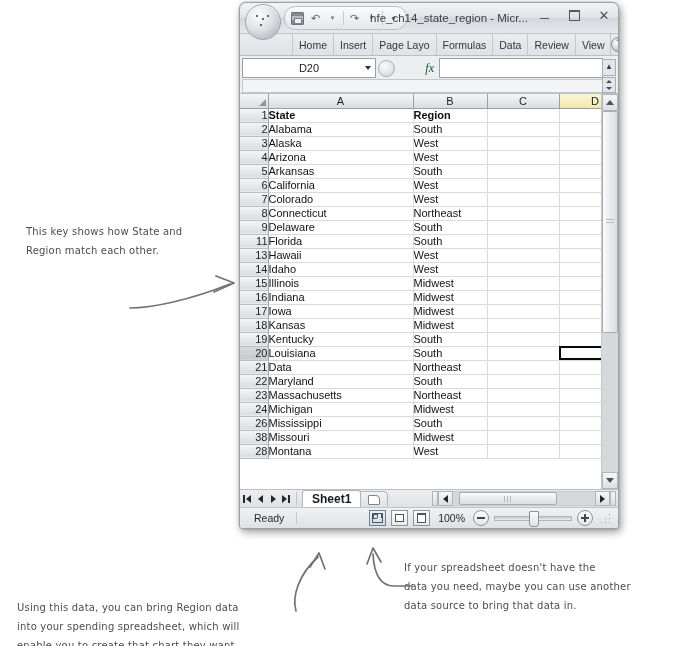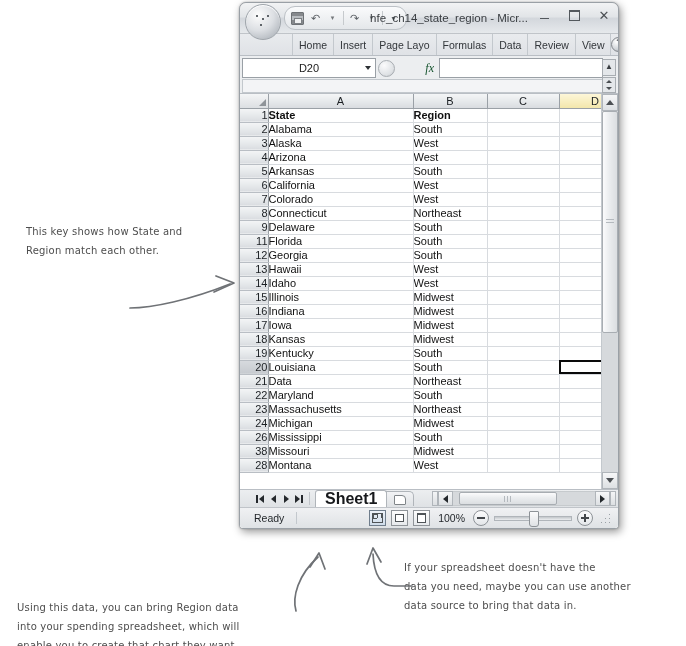--- a/index.html
+++ b/index.html
@@ -367,22 +367,22 @@
     background: repeating-linear-gradient(to bottom, #b4b9be 0 1px, transparent 1px 3px);
   }
 
   
   #tabbar {
     flex: 0 0 17px;
     background: linear-gradient(to bottom, #eceef0, #dfe2e5);
     border-top: 1px solid #b9bec4;
     display: flex;
     align-items: center;
-    padding-left: 14px;
-    font-size: 16px;
+    padding-left: 1px;
+    font-size: 12px;
   }
   .nav-btns { display: flex; align-items: center; gap: 1px; padding-right: 4px; border-right: 1px solid #c0c4c9; }
   .nav-b { width: 12px; height: 13px; display:flex; align-items:center; justify-content:center; color:#33373b; font-size: 8px; }
   .tri-l { width:0;height:0;border-top:4px solid transparent;border-bottom:4px solid transparent;border-right:5px solid #24282c; }
   .tri-r { width:0;height:0;border-top:4px solid transparent;border-bottom:4px solid transparent;border-left:5px solid #24282c; }
   .bar-l { width:2px;height:8px;background:#24282c;margin-right:1px; }
   .bar-r { width:2px;height:8px;background:#24282c;margin-left:1px; }
   .sheet-tab {
     background: #ffffff;
     border: 1px solid #b0b5ba;
@@ -684,27 +684,20 @@
               <tr>
                 <th class="rowhead">9</th>
                 <td class="cell">Delaware</td>
                 <td class="cell">South</td>
                 <td class="cell"></td>
                 <td class="cell"></td>
               </tr>
               <tr>
                 <th class="rowhead">11</th>
                 <td class="cell">Florida</td>
-                <td class="cell">South</td>
-                <td class="cell"></td>
-                <td class="cell"></td>
-              </tr>
-              <tr>
-                <th class="rowhead">12</th>
-                <td class="cell">Georgia</td>
                 <td class="cell">South</td>
                 <td class="cell"></td>
                 <td class="cell"></td>
               </tr>
               <tr>
                 <th class="rowhead">13</th>
                 <td class="cell">Hawaii</td>
                 <td class="cell">West</td>
                 <td class="cell"></td>
                 <td class="cell"></td>

